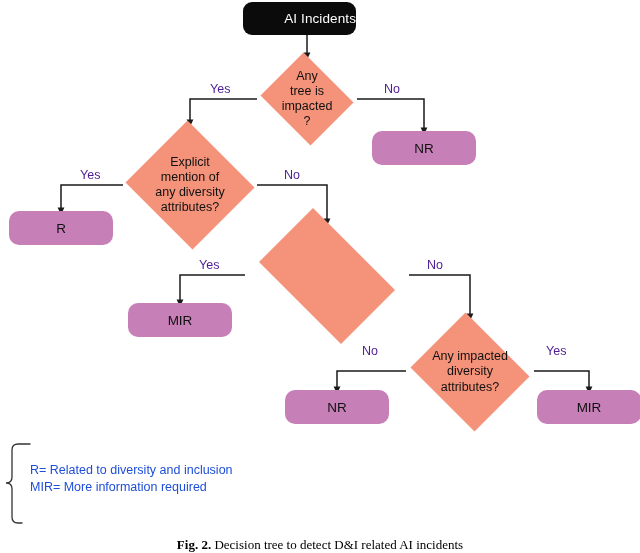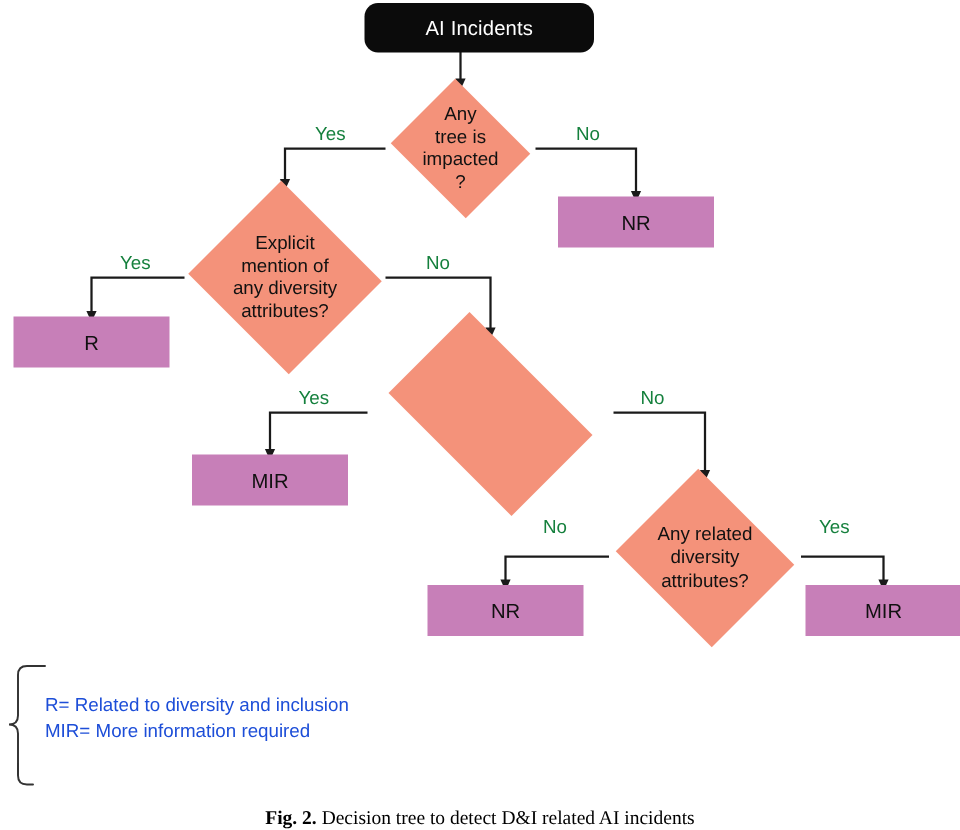--- a/index.html
+++ b/index.html
@@ -63,30 +63,30 @@
     z-index: 2;
     font-size: 12.5px;
     line-height: 1.22;
     color: #111111;
     padding: 0 6px;
     white-space: pre-line;
   }
 
   .result {
     background: #C77FB8;
-    border-radius: 0;
+    border-radius: 10px;
     color: #111111;
     font-size: 13.5px;
   }
 
   
   .edge-label {
     position: absolute;
     font-size: 12.5px;
-    color: #15803d;
+    color: #4c1d95;
     white-space: nowrap;
   }
 
   
   #legend {
     position: absolute;
     left: 30px;
     top: 462px;
     font-size: 12.5px;
     line-height: 17px;
@@ -134,21 +134,21 @@
 
     <path d="M409,275 L470,275 L470,317" stroke="#1A1A1A" stroke-width="1.5" fill="none" marker-end="url(#arrow)"></path>
 
     <path d="M406,371 L337,371 L337,390" stroke="#1A1A1A" stroke-width="1.5" fill="none" marker-end="url(#arrow)"></path>
 
     <path d="M534,371 L589,371 L589,390" stroke="#1A1A1A" stroke-width="1.5" fill="none" marker-end="url(#arrow)"></path>
 
     <path d="M30,444 L18,444 Q12,444 12,450 L12,477 Q12,483 6,483 Q12,483 12,489 L12,517 Q12,523 18,523 L22,523" stroke="#333333" stroke-width="1.3" fill="none" stroke-linecap="round"></path>
   </svg>
 
-  <div class="node terminal" style="left:243px; top:2px; width:153px; height:33px;">
+  <div class="node terminal" style="left:243px; top:2px; width:113px; height:33px;justify-content:flex-end;">
     <span>AI Incidents</span>
   </div>
 
   <div class="node decision" style="left:257px; top:56px; width:100px; height:86px;">
     <span class="dia"></span>
     <span class="dtext">Any
 tree is
 impacted
 ?</span>
   </div>
@@ -172,21 +172,21 @@
   <div class="node decision" style="left:245px; top:222px; width:164px; height:108px;">
     <span class="dia"></span>
   </div>
 
   <div class="node result" style="left:128px; top:303px; width:104px; height:34px;">
     <span>MIR</span>
   </div>
 
   <div class="node decision" style="left:406px; top:317px; width:128px; height:110px;">
     <span class="dia"></span>
-    <span class="dtext">Any related
+    <span class="dtext">Any impacted
 diversity
 attributes?</span>
   </div>
 
   <div class="node result" style="left:285px; top:390px; width:104px; height:34px;">
     <span>NR</span>
   </div>
 
   <div class="node result" style="left:537px; top:390px; width:104px; height:34px;">
     <span>MIR</span>

